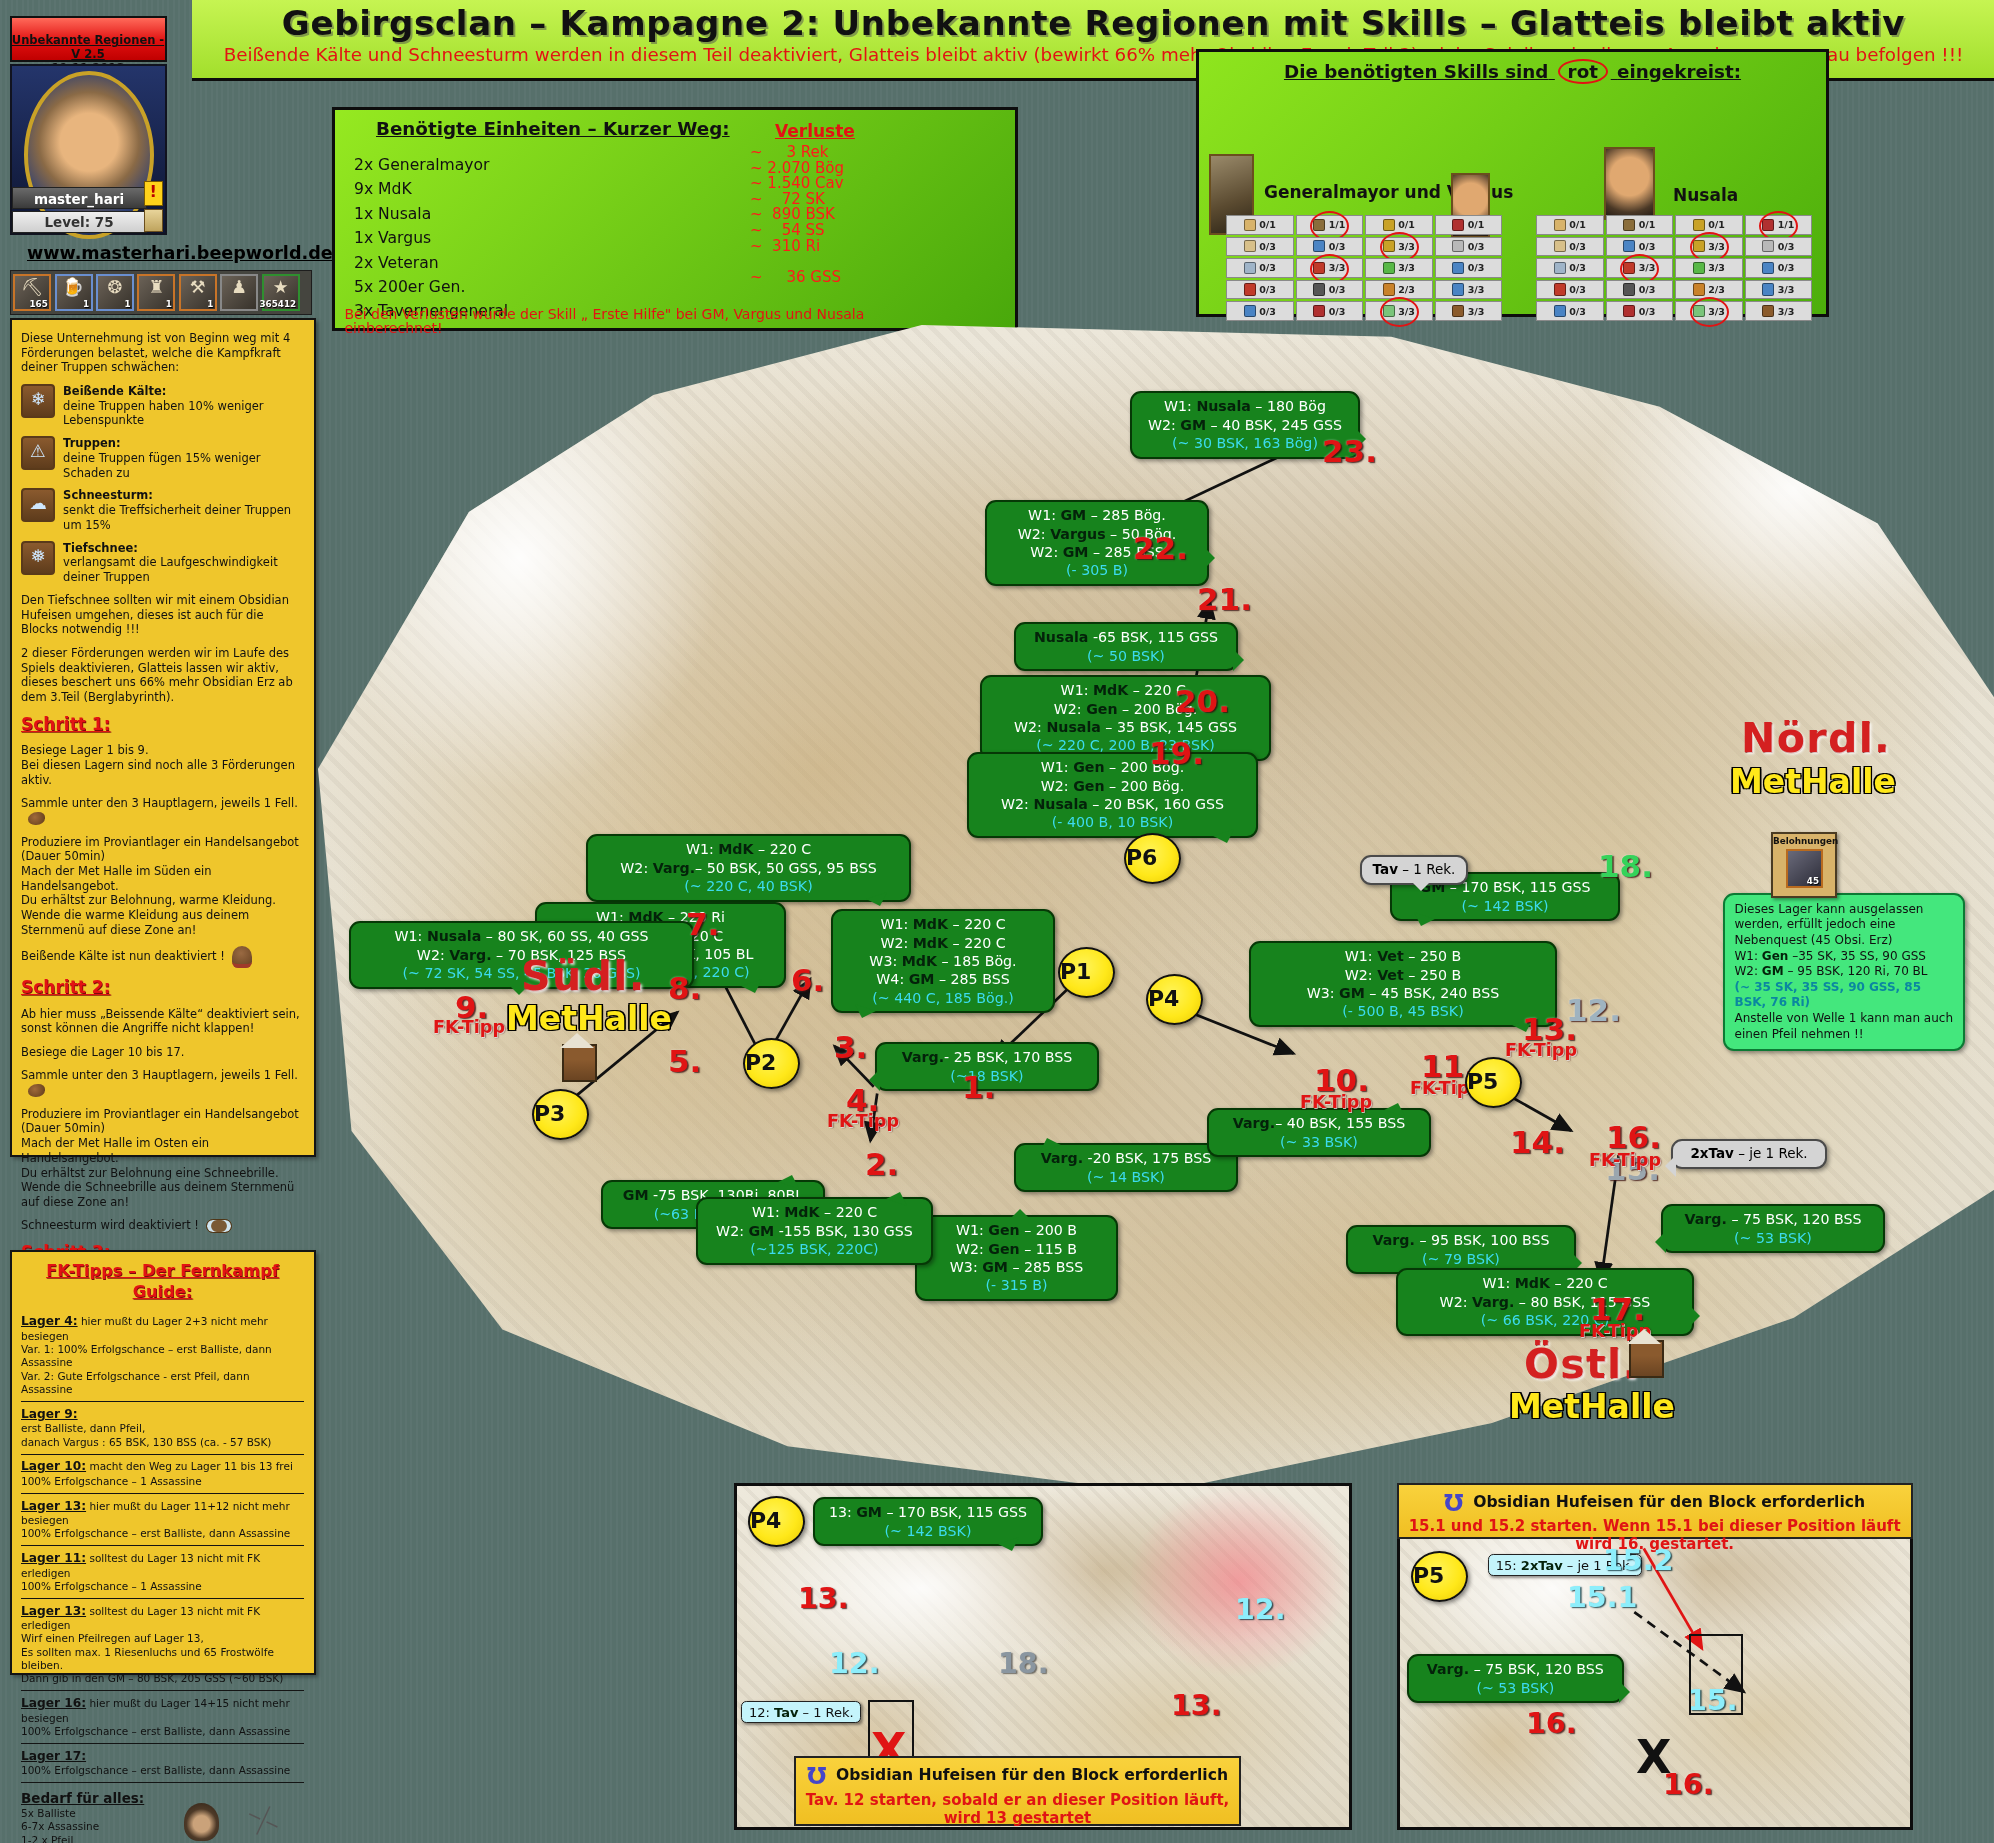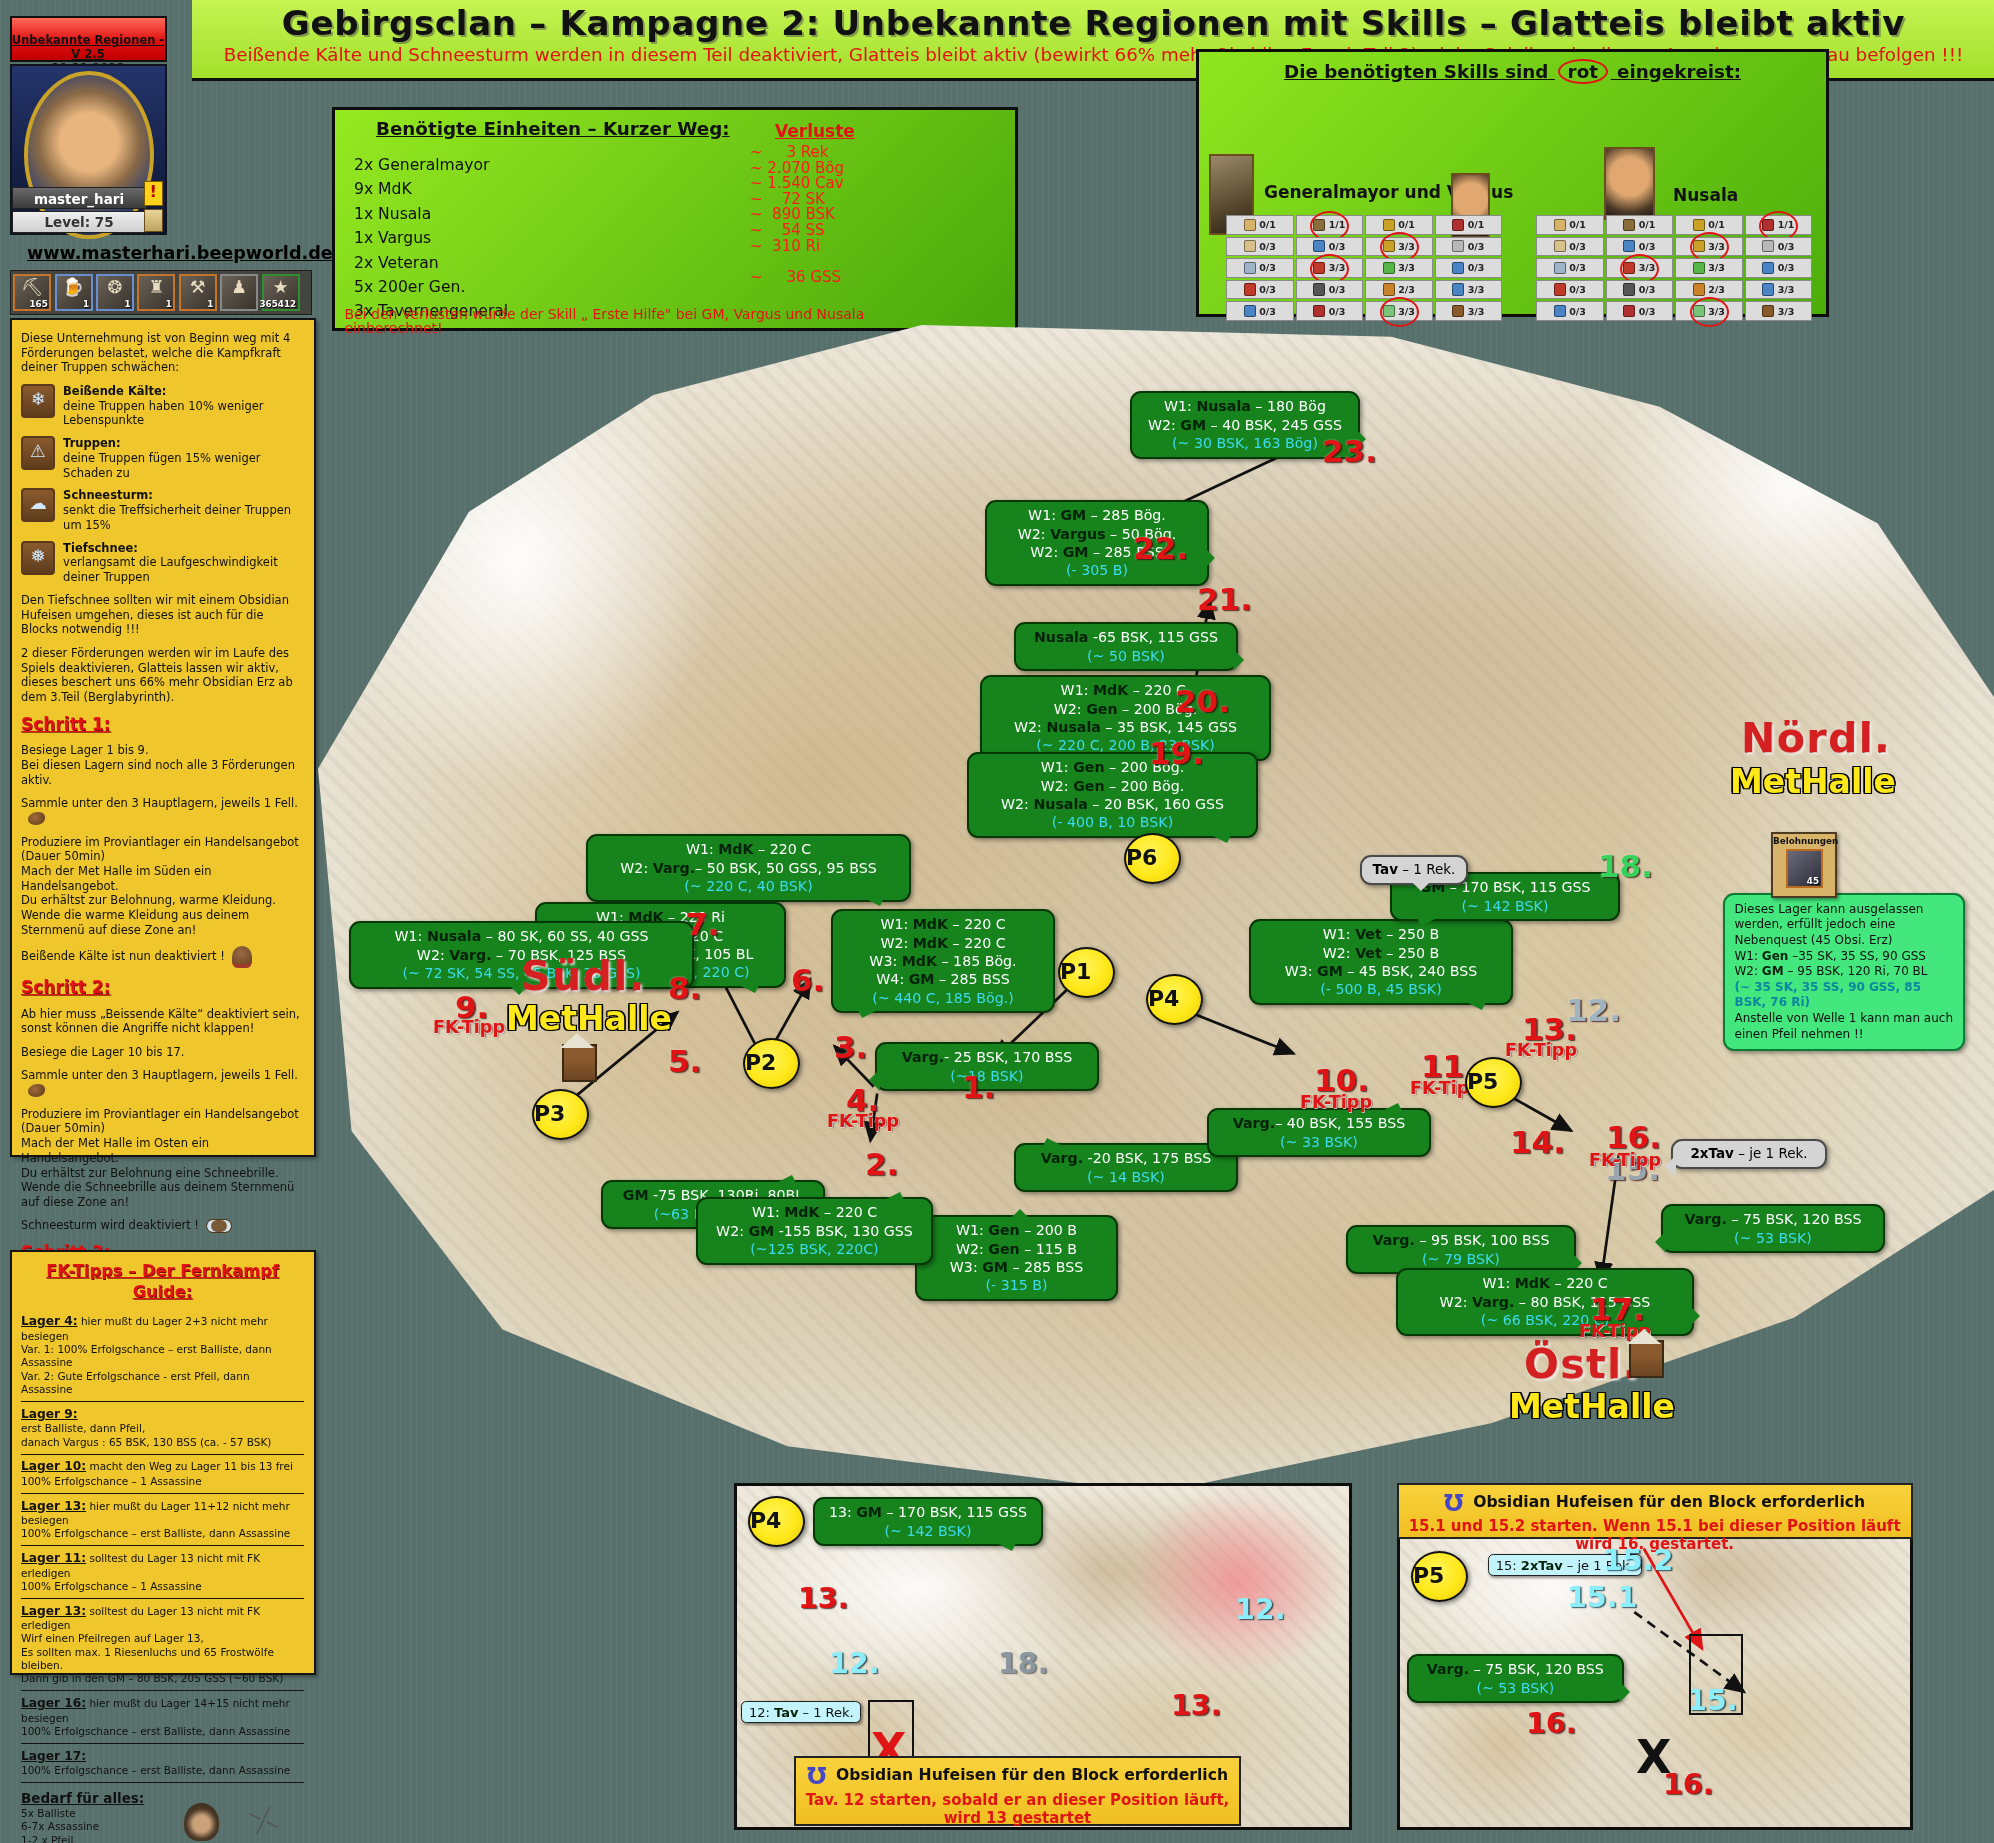--- a/index.html
+++ b/index.html
@@ -590,21 +590,21 @@
         <div class="bl"><span class="s-w">W3: </span><span class="s-n">GM</span><span class="s-w"> – 285 BSS</span></div>
         <div class="bl"><span class="s-c">(- 315 B)</span></div>
         <div class="tail tail-t"></div>
       </div>
       <div class="bubble" style="left: 378px; top: 872px; width: 237px;">
         <div class="bl"><span class="s-w">W1: </span><span class="s-n">MdK</span><span class="s-w"> – 220 C</span></div>
         <div class="bl"><span class="s-w">W2: </span><span class="s-n">GM</span><span class="s-w"> -155 BSK, 130 GSS</span></div>
         <div class="bl"><span class="s-c">(~125 BSK, 220C)</span></div>
         <div class="tail tail-tr"></div>
       </div>
-      <div class="bubble" style="left: 931px; top: 594px; width: 264px;">
+      <div class="bubble" style="left: 931px; top: 616px; width: 308px;">
         <div class="bl"><span class="s-w">W1: </span><span class="s-n">Vet</span><span class="s-w"> – 250 B</span></div>
         <div class="bl"><span class="s-w">W2: </span><span class="s-n">Vet</span><span class="s-w"> – 250 B</span></div>
         <div class="bl"><span class="s-w">W3: </span><span class="s-n">GM</span><span class="s-w"> – 45 BSK, 240 BSS</span></div>
         <div class="bl"><span class="s-c">(- 500 B, 45 BSK)</span></div>
         <div class="tail tail-br"></div>
       </div>
       <div class="bubble" style="left: 1072px; top: 547px; width: 230px;">
         <div class="bl"><span class="s-n">GM</span><span class="s-w"> – 170 BSK, 115 GSS</span></div>
         <div class="bl"><span class="s-c">(~ 142 BSK)</span></div>
         <div class="tail tail-bl"></div>

